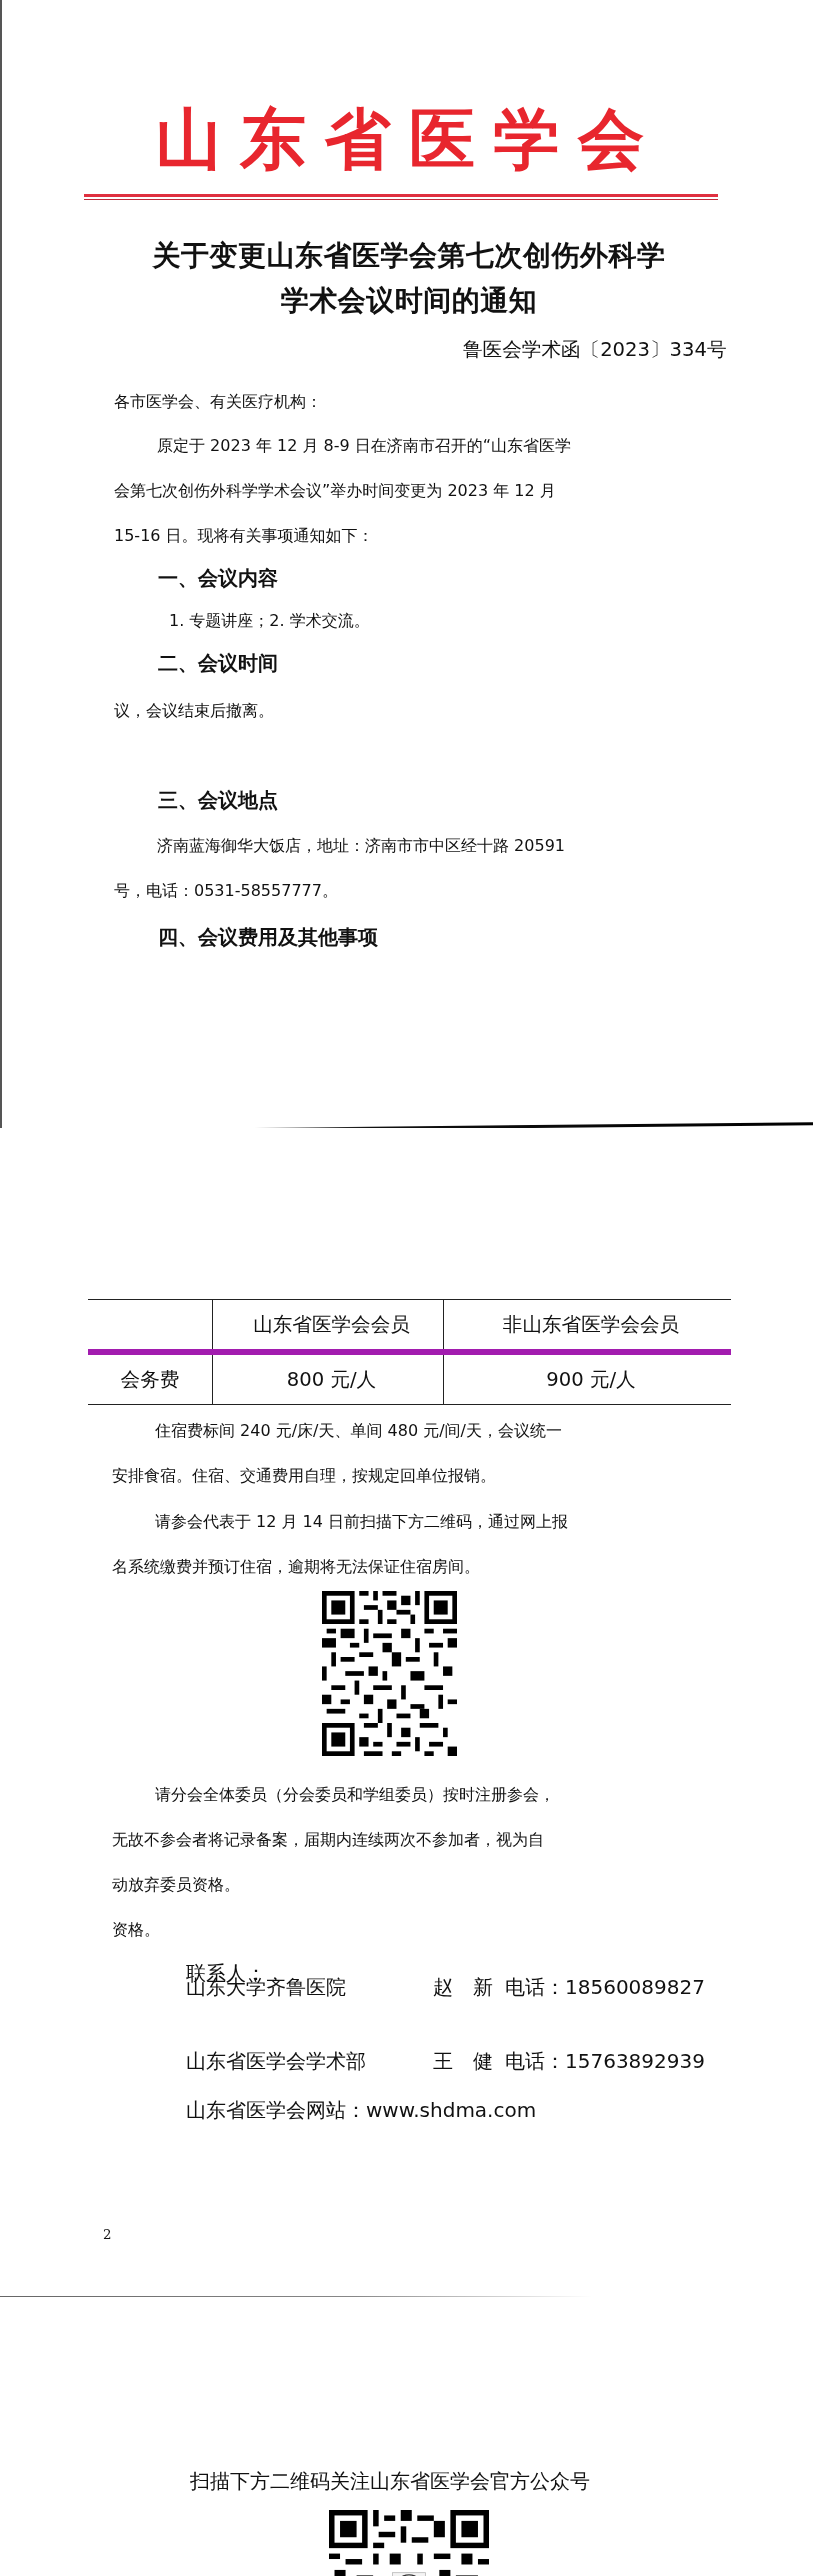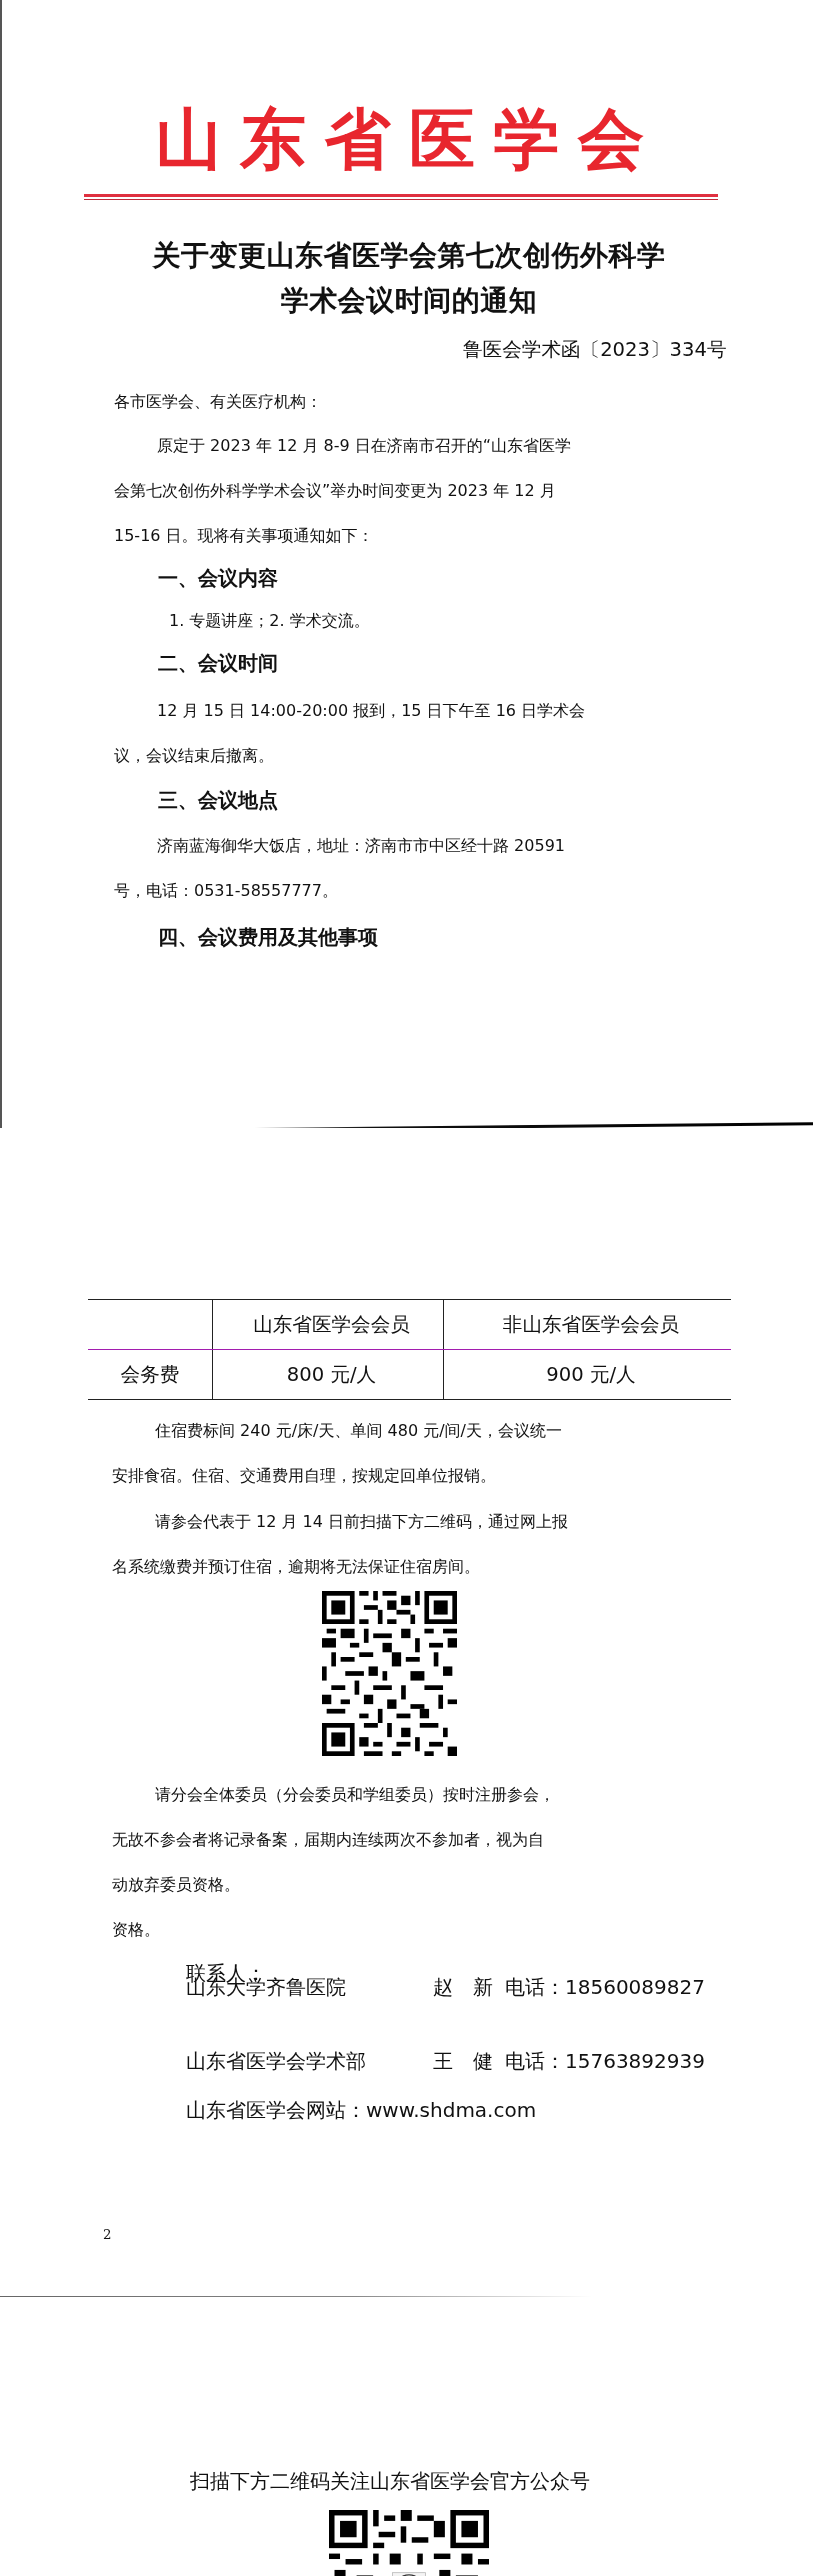--- a/index.html
+++ b/index.html
@@ -32,21 +32,21 @@
 
   .para { position: absolute; left: 112px; width: 587px; font-size: 16px; line-height: 45px; }
   .para .indent { display: inline-block; width: 43px; }
   .heading { position: absolute; left: 156px; font-size: 20px; font-weight: bold; line-height: 31px; font-family: Liberation Mono, monospace; }
   .bold { font-weight: normal; }
 
   table.fee {
     position: absolute; left: 88px; top: 1299px; width: 643px;
     border-collapse: collapse; font-size: 19.6px;
   }
-  table.fee td { border: 1px solid #a21caf; text-align: center; height: 47px; }
+  table.fee td { border: 6px solid #a21caf; text-align: center; height: 47px; }
   table.fee tr.hdr td { border-top: 1.5px solid #222; }
   table.fee tr:last-child td { border-bottom: 1.5px solid #222; }
   table.fee td { border-left: none; border-right: none; }
   table.fee td + td { border-left: 1px solid #222; padding-left: 8px; }
 
   .qr { position: absolute; background: #fff; }
   .qr svg { display: block; }
 
   .contact-row { position: absolute; left: 152px; font-size: 20px; line-height: 31px; white-space: nowrap; margin-left: 34px; }
   .contact-row span { display: inline-block; }
@@ -75,21 +75,20 @@
     <div><span>15-16 日。现将有关事项通知如下：</span></div>
   </div>
 
   <div class="heading" style="top:564px">一、会议内容</div>
   <div class="para" style="top:598px; left:167px">
     <div>1. 专题讲座；2. 学术交流。</div>
   </div>
 
   <div class="heading" style="top:649px">二、会议时间</div>
   <div class="para" style="top:688px">
-    <div><span class="indent"></span><span>12 月 15 日 14:00-20:00 报到，15 日下午至 16 日学术会</span></div>
     <div><span>议，会议结束后撤离。</span></div>
   </div>
 
   <div class="heading" style="top:786px">三、会议地点</div>
   <div class="para" style="top:823px">
     <div><span class="indent"></span><span>济南蓝海御华大饭店，地址：济南市市中区经十路 20591</span></div>
     <div><span>号，电话：0531-58557777。</span></div>
   </div>
 
   <div class="heading" style="top:923px">四、会议费用及其他事项</div>

